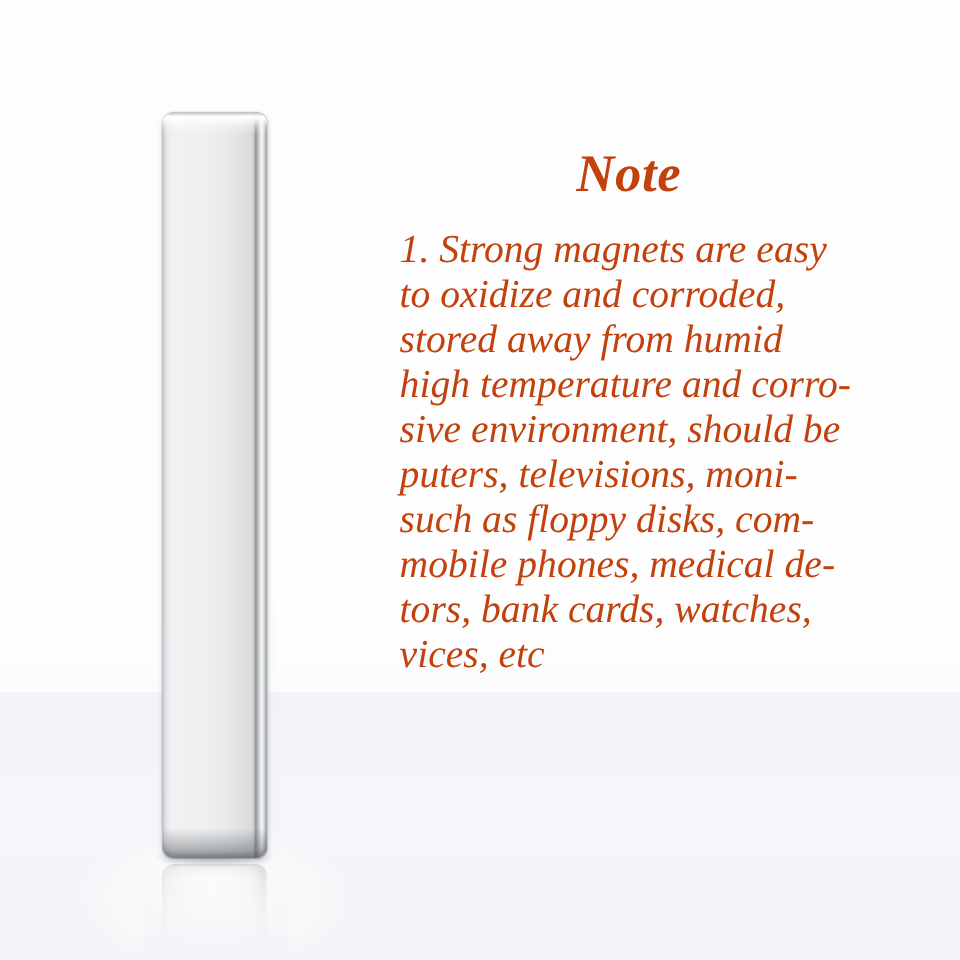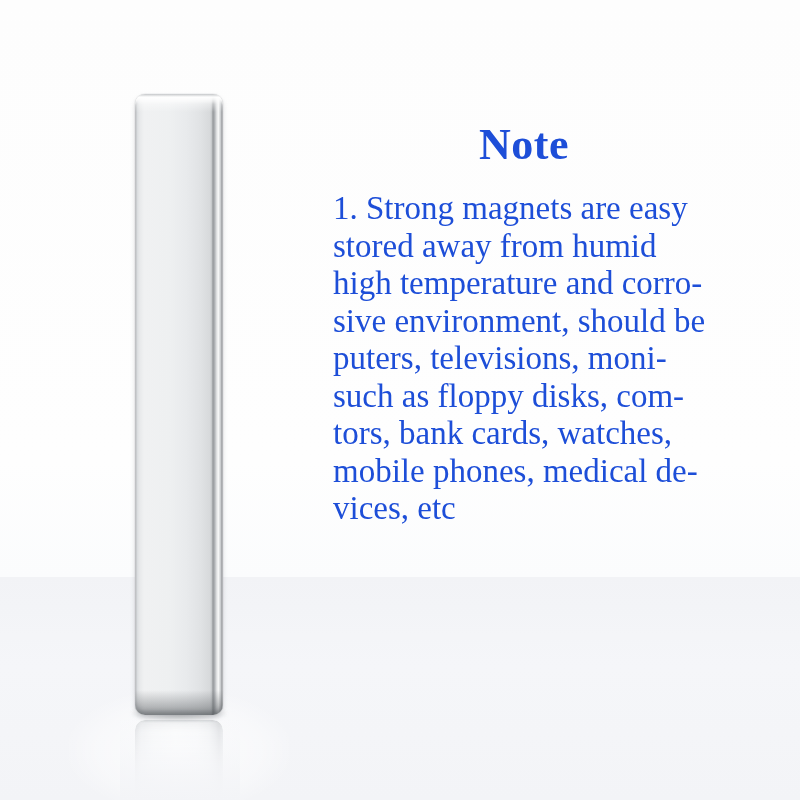--- a/index.html
+++ b/index.html
@@ -92,21 +92,22 @@
     left: 120px; top: 720px;
     width: 120px; height: 80px;
     background: linear-gradient(to bottom, rgba(244,245,248,0.05) 0%, rgba(244,245,248,0.55) 55%, rgba(243,244,247,0.95) 100%);
     pointer-events: none;
   }
   
   .note {
     position: absolute;
     left: 333px; top: 124px;
     width: 382px;
-    color: #1d4ed8;
+    color: #c2410c;
+    font-style: italic;
   }
   .note-title {
     text-align: center;
     font-size: 44px;
     font-weight: bold;
     line-height: 42px;
     letter-spacing: 0.5px;
     margin: 0 0 9px 0;
   }
   .note-body {
@@ -132,36 +133,37 @@
   <div class="contact-shadow"></div>
   <div class="magnet"></div>
   <div class="magnet-top-sheen"></div>
 
   <div class="note">
     <div class="note-title">Note</div>
     <div class="note-body">
 
         <div class="note-line">1. Strong magnets are easy</div>
 
+        <div class="note-line">to oxidize and corroded,</div>
 
         <div class="note-line">stored away from humid</div>
 
         <div class="note-line">high temperature and corro-</div>
 
         <div class="note-line">sive environment, should be</div>
 
 
 
 
 
         <div class="note-line">puters, televisions, moni-</div>
 
         <div class="note-line">such as floppy disks, com-</div>
 
+        <div class="note-line">mobile phones, medical de-</div>
+
         <div class="note-line">tors, bank cards, watches,</div>
-
-        <div class="note-line">mobile phones, medical de-</div>
 
         <div class="note-line">vices, etc</div>
       </div>
   </div>
 
 </div>
 
 </body></html>

